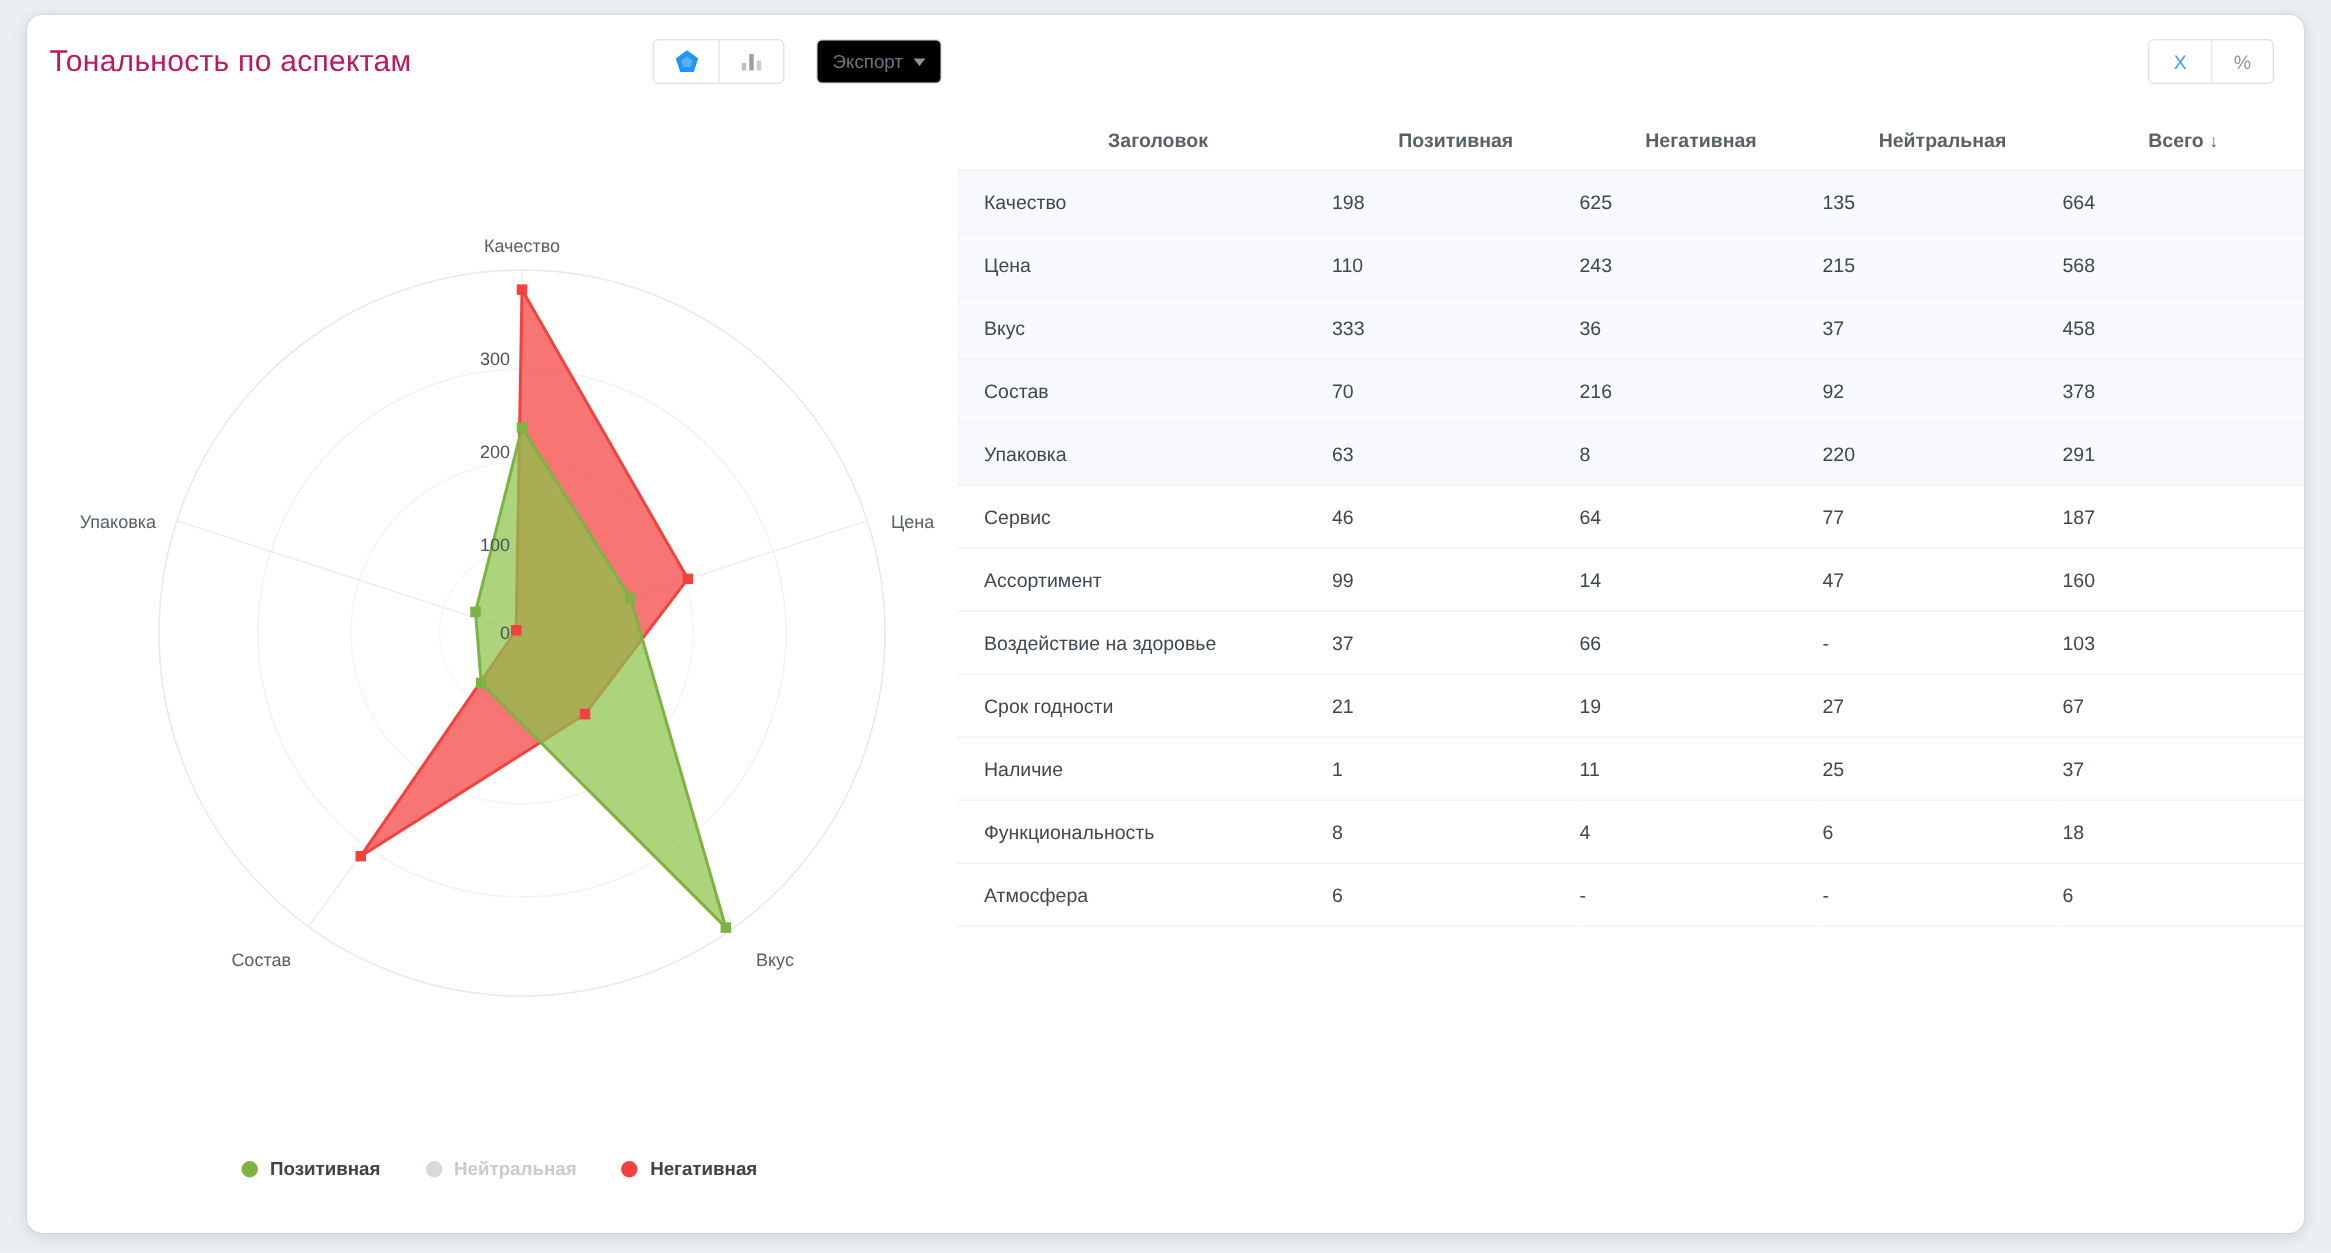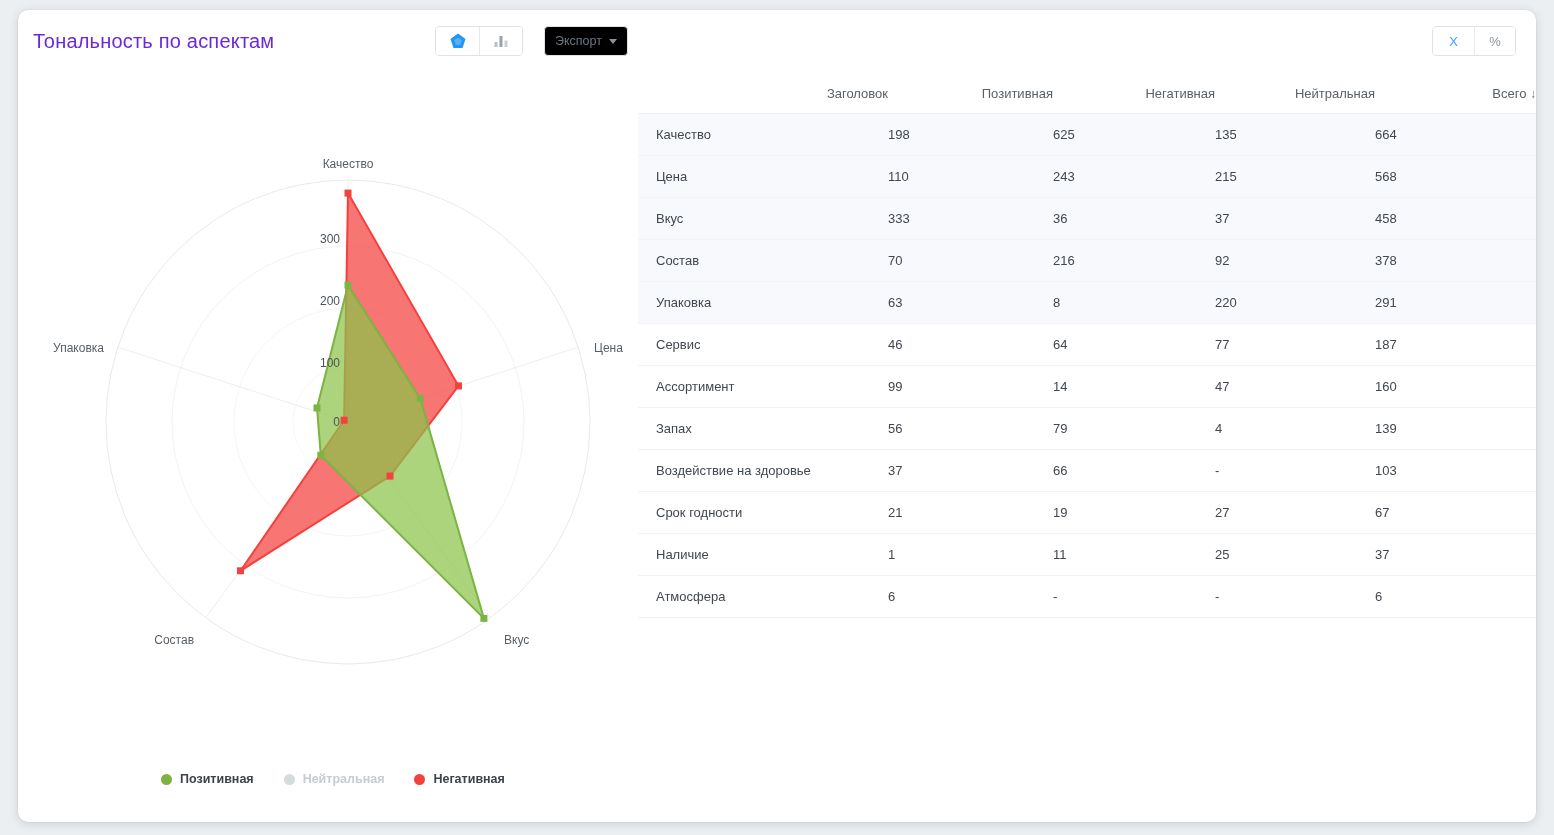--- a/index.html
+++ b/index.html
@@ -16,21 +16,21 @@
     background: #ffffff;
     border-radius: 10px;
     box-shadow: 0 2px 10px rgba(60,70,90,0.18), 0 0 0 0.5px rgba(120,130,150,0.12);
     overflow: hidden;
   }
 
   
   .header { position: absolute; left: 0; top: 0; width: 100%; height: 70px; }
   .title {
     position: absolute; left: 15px; top: 20px;
-    font-size: 20px; color: #6d28d9; font-weight: 400; letter-spacing: .2px;
+    font-size: 20px; color: #be185d; font-weight: 400; letter-spacing: .2px;
   }
   .viewtoggle {
     position: absolute; left: 417px; top: 16px;
     display: flex; height: 30px;
     border: 1px solid #dfe3e8; border-radius: 4px; overflow: hidden;
     background: #fff;
   }
   .viewtoggle .tg {
     width: 43px; height: 100%;
     display: flex; align-items: center; justify-content: center;
@@ -74,21 +74,21 @@
   }
   .legend-item { display: flex; align-items: center; gap: 8px; cursor: pointer; }
   .legend-dot { width: 11px; height: 11px; border-radius: 50%; }
   .legend-text { font-size: 12.5px; font-weight: bold; color: #3c434a; }
   .legend-item.off .legend-text { color: #c6ccd1; font-weight: bold; }
 
   
   .table-wrap { position: absolute; left: 620px; top: 66px; width: 898px; height: 746px; }
   table { border-collapse: collapse; width: 100%; table-layout: fixed; }
   thead th {
-    text-align: right; font-weight: 400; font-size: 13px; color: #596067;
+    text-align: center; font-weight: 700; font-size: 13px; color: #596067;
     padding: 10px 0 12px 0; border-bottom: 1px solid #edf0f2;
   }
   tbody td {
     font-size: 13px; color: #40474e;
     padding: 13px 0 13px 0;
     border-bottom: 1px solid #f1f3f5;
     white-space: nowrap; overflow: hidden; text-overflow: ellipsis;
   }
   tbody tr.hl td { background: #f7f9fd; }
   tbody tr.hl:last-of-type td { border-bottom: 1px solid #eef1f5; }
@@ -261,27 +261,20 @@
             <td class="c4">187</td>
           </tr>
           <tr>
             <td class="c0">Ассортимент</td>
             <td class="c1">99</td>
             <td class="c2">14</td>
             <td class="c3">47</td>
             <td class="c4">160</td>
           </tr>
           <tr>
-            <td class="c0">Запах</td>
-            <td class="c1">56</td>
-            <td class="c2">79</td>
-            <td class="c3">4</td>
-            <td class="c4">139</td>
-          </tr>
-          <tr>
             <td class="c0">Воздействие на здоровье</td>
             <td class="c1">37</td>
             <td class="c2">66</td>
             <td class="c3">-</td>
             <td class="c4">103</td>
           </tr>
           <tr>
             <td class="c0">Срок годности</td>
             <td class="c1">21</td>
             <td class="c2">19</td>
@@ -289,20 +282,27 @@
             <td class="c4">67</td>
           </tr>
           <tr>
             <td class="c0">Наличие</td>
             <td class="c1">1</td>
             <td class="c2">11</td>
             <td class="c3">25</td>
             <td class="c4">37</td>
           </tr>
           <tr>
+            <td class="c0">Функциональность</td>
+            <td class="c1">8</td>
+            <td class="c2">4</td>
+            <td class="c3">6</td>
+            <td class="c4">18</td>
+          </tr>
+          <tr>
             <td class="c0">Атмосфера</td>
             <td class="c1">6</td>
             <td class="c2">-</td>
             <td class="c3">-</td>
             <td class="c4">6</td>
           </tr>
         </tbody>
     </table>
   </div>
 

